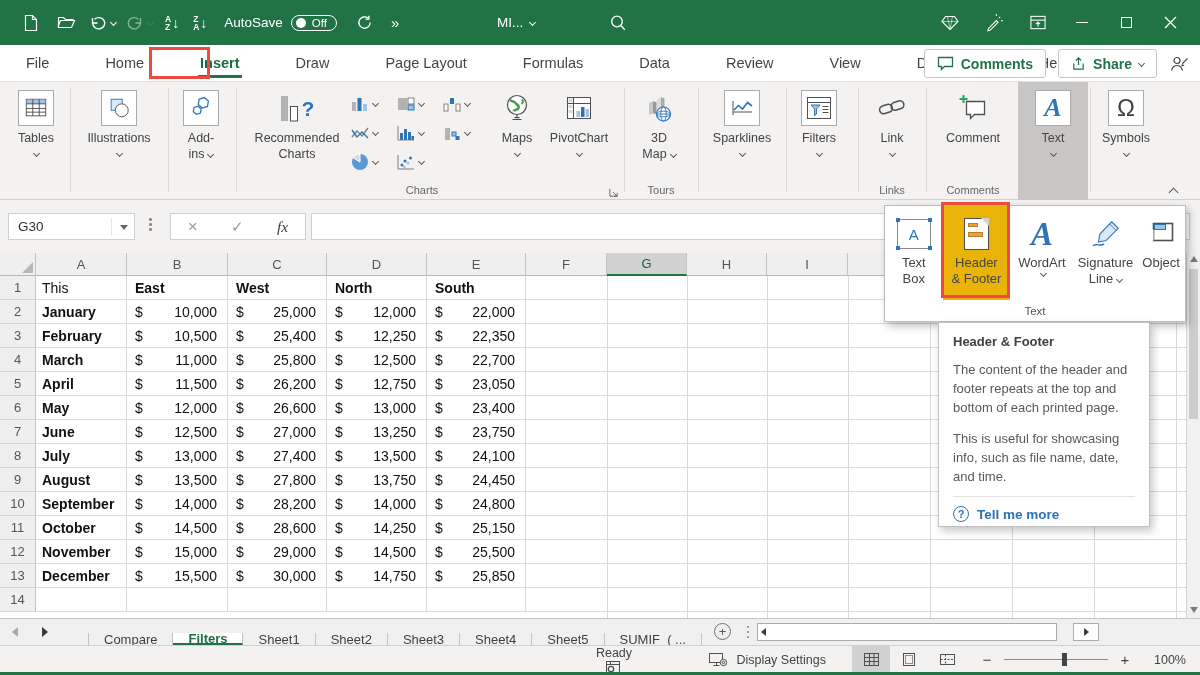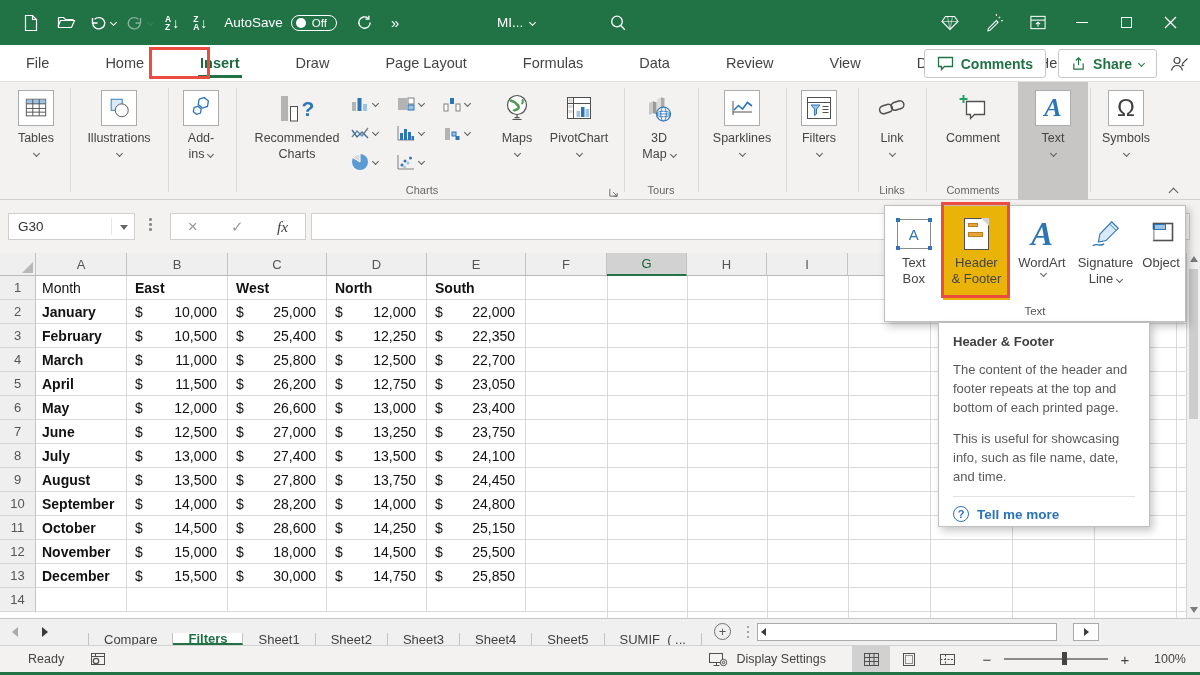--- a/index.html
+++ b/index.html
@@ -91,21 +91,21 @@
   .stab:first-of-type{border-left:1px solid #c3c3c3;}
   .stab.active{background:#fff;color:#1e7145;font-weight:700;border-bottom:2px solid #217346;}
   .addsheet{display:flex;align-items:center;justify-content:center;width:17px;height:17px;border:1px solid #717171;border-radius:50%;color:#555;font-size:13px;margin:4px 8px 0 12px;cursor:pointer;line-height:0;}
   .hdots{display:flex;flex-direction:column;gap:2.5px;justify-content:center;margin:0 8px;}
   .hdots i{width:2.5px;height:2.5px;border-radius:50%;background:#8a8a8a;}
   .hscroll{margin-top:4px;height:18px;width:300px;background:#fff;border:1px solid #ababab;display:flex;align-items:center;}
   .hs-l{margin-left:3px;width:0;height:0;border-top:4px solid transparent;border-bottom:4px solid transparent;border-right:5px solid #3a3a3a;cursor:pointer;}
   .hright{margin:4px 0 0 16px;height:18px;width:26px;background:#fff;border:1px solid #ababab;display:flex;align-items:center;justify-content:center;cursor:pointer;}
   .hs-r{width:0;height:0;border-top:4px solid transparent;border-bottom:4px solid transparent;border-left:5px solid #3a3a3a;}
   
-  .statusbar{position:absolute;left:0;top:645px;width:1200px;height:27px;background:#f3f2f1;border-top:1px solid #d1d1d1;display:flex;align-items:center;font-size:12.5px;color:#444;}
+  .statusbar{position:absolute;left:0;top:645px;width:1200px;height:27px;background:#f3f2f1;border-top:1px solid #d1d1d1;display:flex;align-items:center;font-size:12.5px;color:#444;flex-direction:column;}
   .greenstrip{position:absolute;left:0;top:672px;width:1200px;height:3px;background:#217346;}
   .sb-right{position:absolute;right:14px;display:flex;align-items:center;height:27px;}
   .viewbtn{width:38px;height:27px;display:flex;align-items:center;justify-content:center;cursor:pointer;}
   .viewbtn.active{background:#d1d1d1;}
   .zoomtrack{width:104px;height:1.5px;background:#8a8a8a;margin:0 10px;position:relative;}
   .zoomth{position:absolute;left:58px;top:-6px;width:5px;height:13px;background:#444;}
   .zsign{font-size:15px;color:#444;width:14px;text-align:center;cursor:pointer;}
   
   .flyout{position:absolute;left:884px;top:205px;width:302px;height:117px;background:#fff;border:1px solid #bdbdbd;box-shadow:3px 4px 8px rgba(0,0,0,.25);z-index:40;display:flex;}
   .fitem{display:flex;flex-direction:column;align-items:center;padding-top:7px;height:94px;cursor:pointer;}
@@ -586,21 +586,21 @@
       <div class="ch w-d">D</div>
       <div class="ch w-e">E</div>
       <div class="ch w-f">F</div>
       <div class="ch sel w-g">G</div>
       <div class="ch w-h">H</div>
       <div class="ch w-i">I</div>
       <div class="chfill"></div>
     </div>
     <div class="trow">
         <div class="rn">1</div>
-        <div class="c w-a pl">Month</div>
+        <div class="c w-a pl">This</div>
         <div class="c w-b hdr">East</div>
         <div class="c w-c hdr">West</div>
         <div class="c w-d hdr">North</div>
         <div class="c w-e hdr">South</div>
         <div class="fillc"></div>
       </div>
     <div class="trow">
         <div class="rn">2</div>
         <div class="c w-a month">January</div>
         <div class="c w-b money">
@@ -812,21 +812,21 @@
       </div>
     <div class="trow">
         <div class="rn">12</div>
         <div class="c w-a month">November</div>
         <div class="c w-b money">
           <span>$</span>
           <span>15,000</span>
         </div>
         <div class="c w-c money">
           <span>$</span>
-          <span>18,000</span>
+          <span>29,000</span>
         </div>
         <div class="c w-d money">
           <span>$</span>
           <span>14,500</span>
         </div>
         <div class="c w-e money">
           <span>$</span>
           <span>25,500</span>
         </div>
         <div class="fillc"></div>

